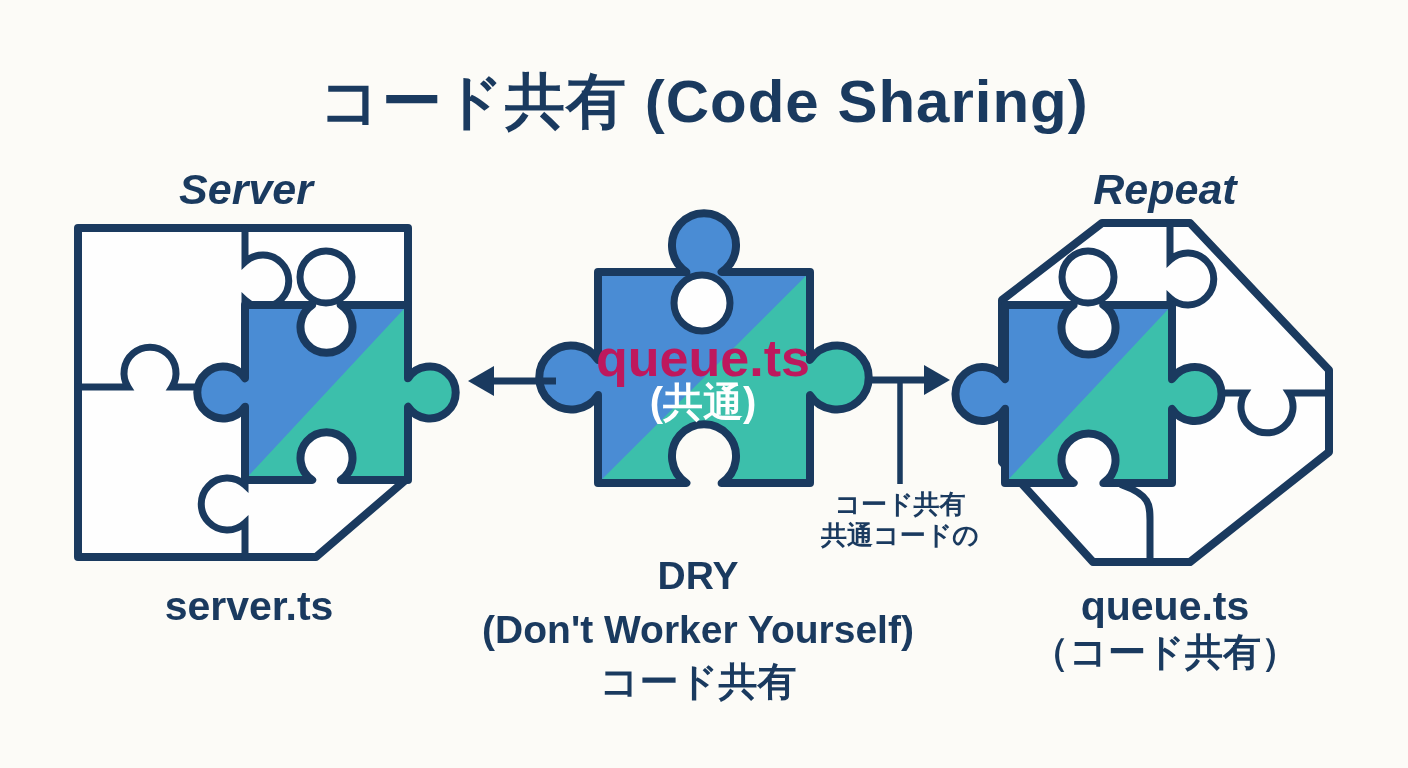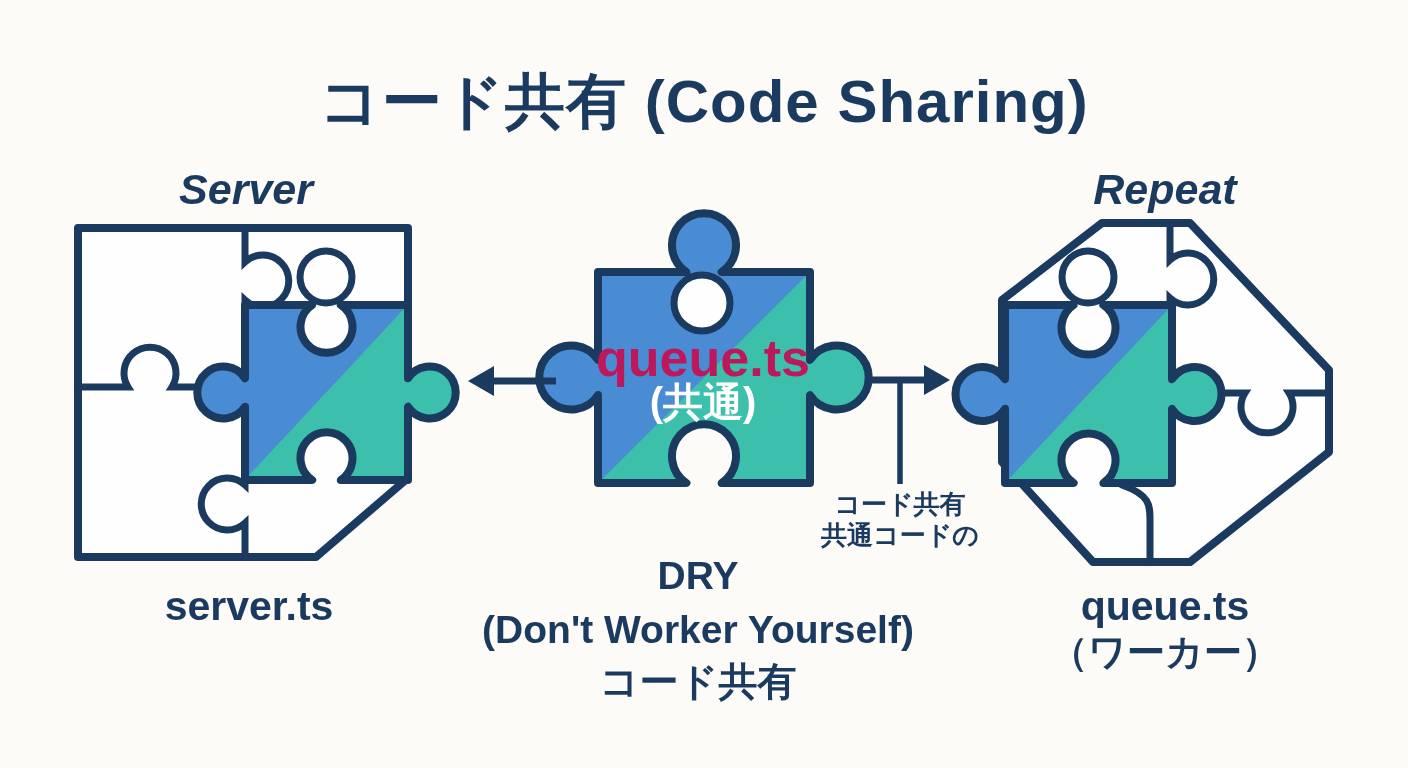--- a/index.html
+++ b/index.html
@@ -98,21 +98,21 @@
 
   <div class="txt grouplabel" style="left:246px;top:167px;">Server</div>
   <div class="txt grouplabel" style="left:1165px;top:167px;">Repeat</div>
 
   <div class="txt piece-text" style="left:703px;top:331px;">queue.ts</div>
   <div class="txt piece-text-ja" style="left:703px;top:381px;">(共通)</div>
 
   <div class="txt filelabel" style="left:249px;top:585px;">server.ts</div>
 
   <div class="txt filelabel" style="left:1165px;top:585px;">queue.ts</div>
-  <div class="txt filelabel-ja" style="left:1165px;top:633px;">（ワーカー）</div>
+  <div class="txt filelabel-ja" style="left:1165px;top:633px;">（コード共有）</div>
 
   <div class="txt dry" style="left:698px;top:556px;">DRY</div>
   <div class="txt dry" style="left:698px;top:610px;">(Don't Worker Yourself)</div>
   <div class="txt dry" style="left:698px;top:662px;">コード共有</div>
 
   <div class="txt note" style="left:900px;top:491px;">コード共有</div>
   <div class="txt note" style="left:900px;top:522px;">共通コードの</div>
 </div>
 
 </body></html>

